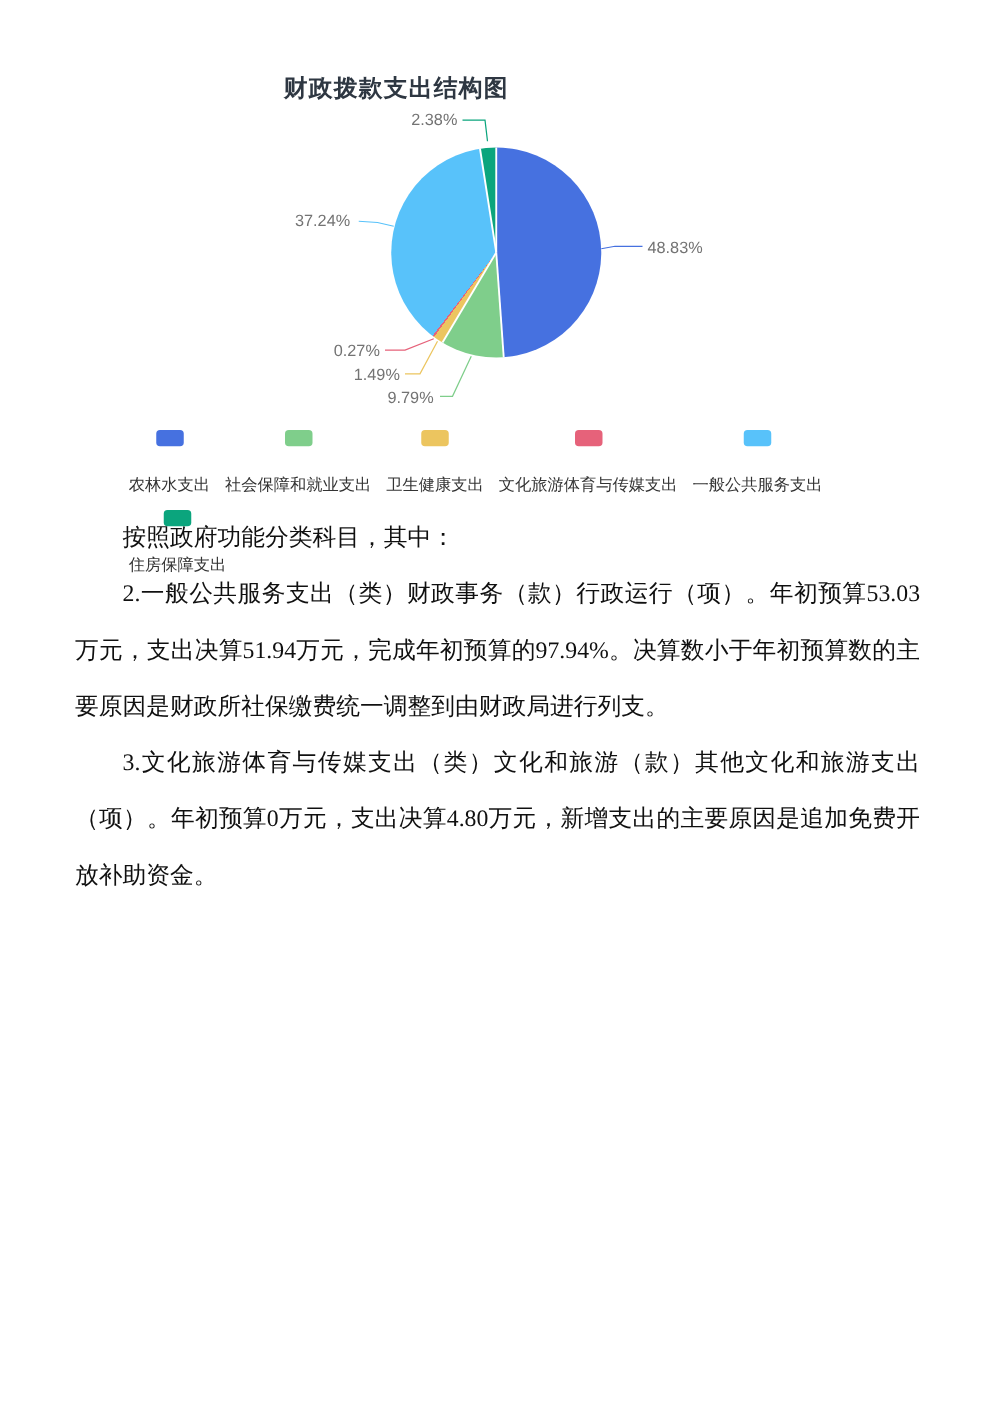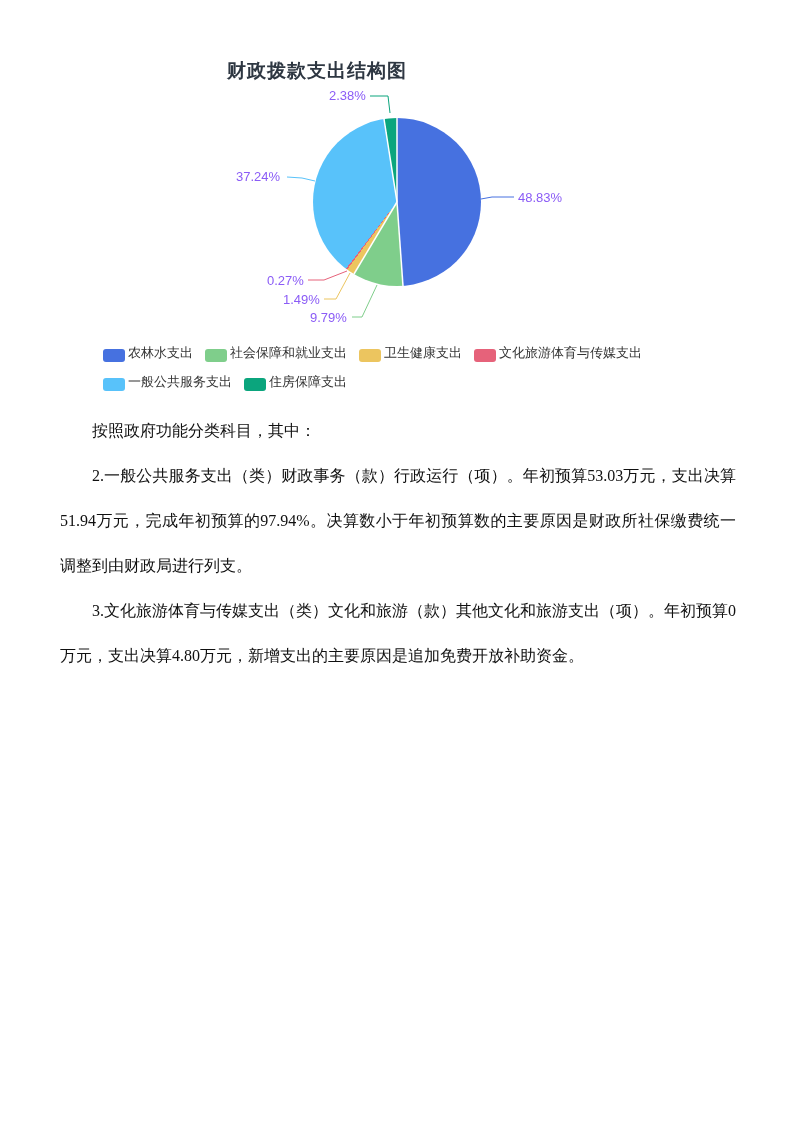--- a/index.html
+++ b/index.html
@@ -12,40 +12,40 @@
   .chart-title{
     position:absolute;left:0;top:58px;width:100%;text-align:center;
     font-size:19px;font-weight:700;color:#2e3742;letter-spacing:1px;
   }
   .pie{
     position:absolute;left:313px;top:118px;width:168px;height:168px;
     border-radius:50%;
   }
   .leader-svg{position:absolute;left:0;top:0;pointer-events:none;}
   .callout{
-    position:absolute;font-size:13px;color:#8b5cf6;white-space:nowrap;
+    position:absolute;font-size:13px;color:#737373;white-space:nowrap;
   }
   .pos-teal{left:329px;top:88px;}
   .pos-blue{left:518px;top:190px;}
   .pos-lblue{left:236px;top:169px;}
   .pos-red{left:267px;top:273px;}
   .pos-yellow{left:283px;top:292px;}
   .pos-green{left:310px;top:310px;}
   .legend{
     position:absolute;left:103px;top:344px;width:612px;
     display:flex;flex-wrap:wrap;column-gap:12px;row-gap:11px;
     font-size:13px;color:#333;
   }
-  .legend-item{display:flex;align-items:flex-end;gap:3px;}
+  .legend-item{display:flex;align-items:center;gap:22px;flex-direction:column;}
   .swatch{width:22px;height:13px;border-radius:3px;flex:0 0 auto;}
   
   .doc{
     position:absolute;left:60px;top:408px;width:676px;
     font-family:"Liberation Serif","DejaVu Serif",serif;
-    font-size:16px;line-height:45px;color:#101010;
+    font-size:19px;line-height:45px;color:#101010;
     text-align:justify;
   }
   .doc p{margin:0;text-indent:2em;}
 </style>
 </head>
 <body>
 
 <div class="chart-region">
 
   <div class="chart-title">财政拨款支出结构图</div>

